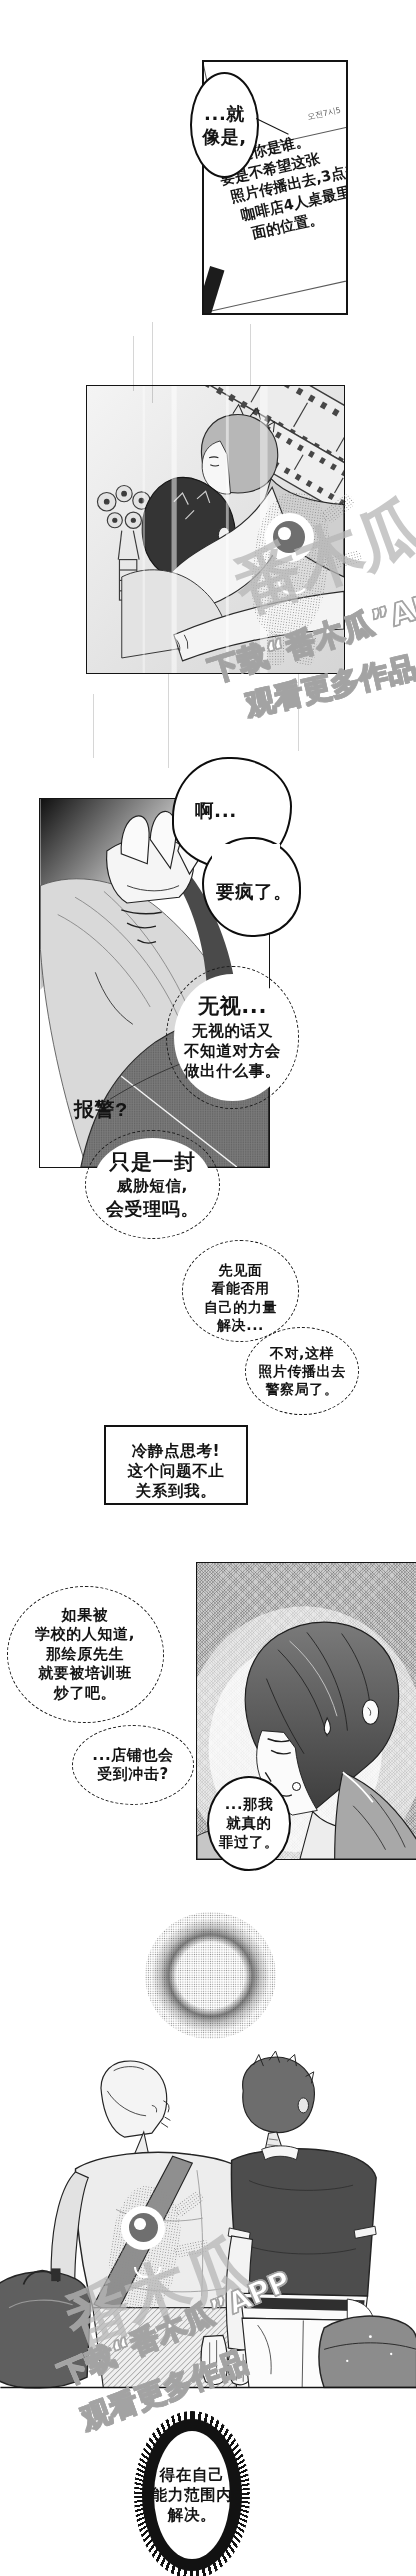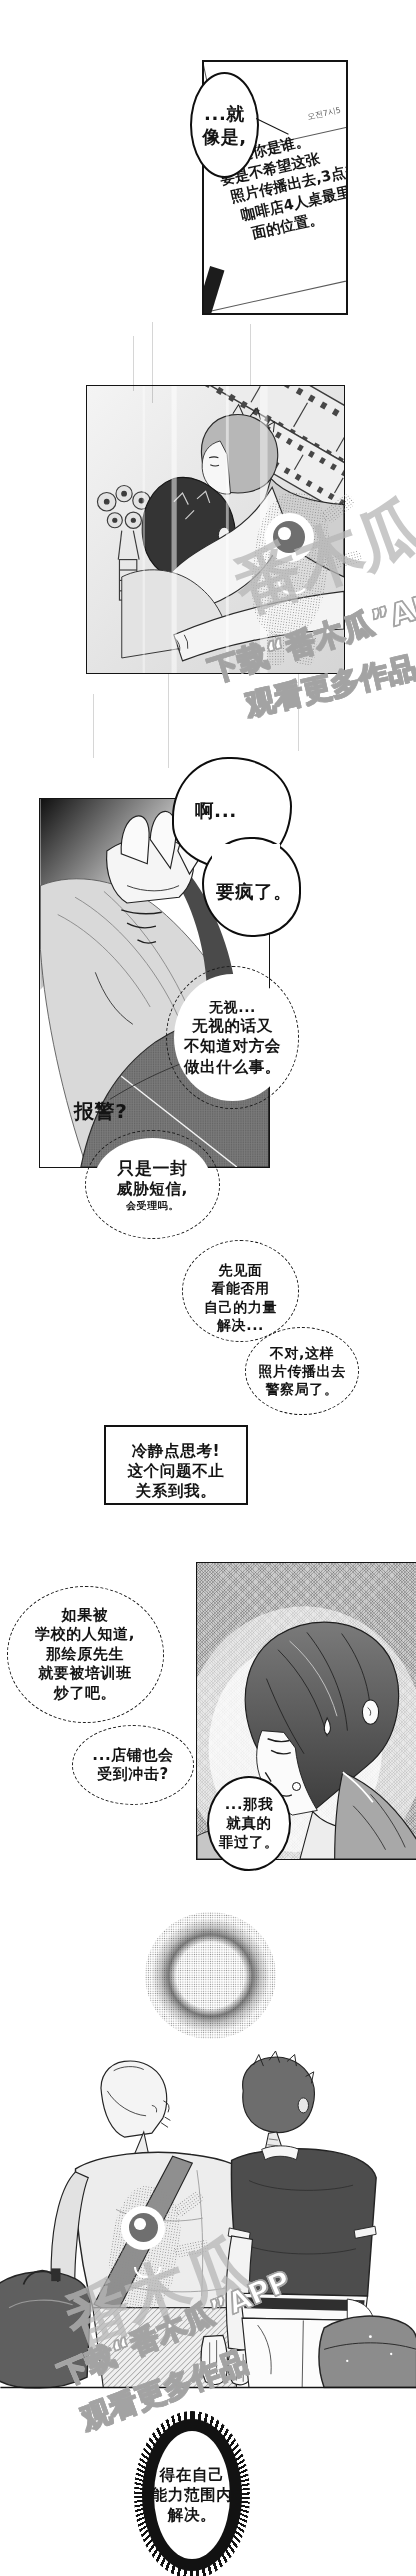--- a/index.html
+++ b/index.html
@@ -208,32 +208,32 @@
       <path d="M140,192 Q175,203 210,196 M150,215 Q175,228 200,220 M168,244 Q184,253 200,247" fill="none" stroke="#222" stroke-width="2.4"></path>
       <path d="M95,300 C110,340 130,370 160,390" fill="none" stroke="#2a2a2a" stroke-width="1.5"></path>
 
       <path d="M70,637 C90,540 130,470 200,420 C260,382 330,360 395,355 L395,637 Z" fill="url(#grain)" stroke="#2a2a2a" stroke-width="2"></path>
       <path d="M140,480 L340,637" stroke="#f5f5f5" stroke-width="2.5" fill="none"></path>
       <path d="M120,520 C200,470 300,430 395,420" stroke="#333" stroke-width="1.6" fill="none"></path>
     </svg>
   </div>
 
   <div class="thought" style="left:174px;top:974px;width:117px;height:127px;">
-    <div class="ctext" style="font-size:14px;">无视...</div>
+    <div class="ctext" style="font-size:21px;">无视...</div>
     <div class="ctext" style="font-size:15.6px;">无视的话又</div>
     <div class="ctext" style="font-size:15.6px;">不知道对方会</div>
     <div class="ctext" style="font-size:15.6px;">做出什么事。</div>
   </div>
 
-  <div class="ctext abs" style="left:74px;top:1098px;font-size:20px;z-index:4;white-space:nowrap;">报警?</div>
+  <div class="ctext abs" style="left:74px;top:1098px;font-size:20px;z-index:4;white-space:nowrap;font-family:Liberation Mono, monospace;">报警?</div>
 
   <div class="thought" style="left:93px;top:1138px;width:119px;height:93px;">
-    <div class="ctext" style="font-size:17px;">只是一封</div>
+    <div class="ctext" style="font-size:21px;">只是一封</div>
     <div class="ctext" style="font-size:15.6px;">威胁短信,</div>
-    <div class="ctext" style="font-size:10px;">会受理吗。</div>
+    <div class="ctext" style="font-size:18px;">会受理吗。</div>
   </div>
 
   <div class="thought" style="left:190px;top:1248px;width:101px;height:86px;justify-content:flex-end;">
     <div class="ctext" style="font-size:14px;">先见面</div>
     <div class="ctext" style="font-size:14px;">看能否用</div>
     <div class="ctext" style="font-size:14px;">自己的力量</div>
     <div class="ctext" style="font-size:14px;">解决...</div>
   </div>
 
   <div class="thought" style="left:253px;top:1335px;width:98px;height:72px;">

